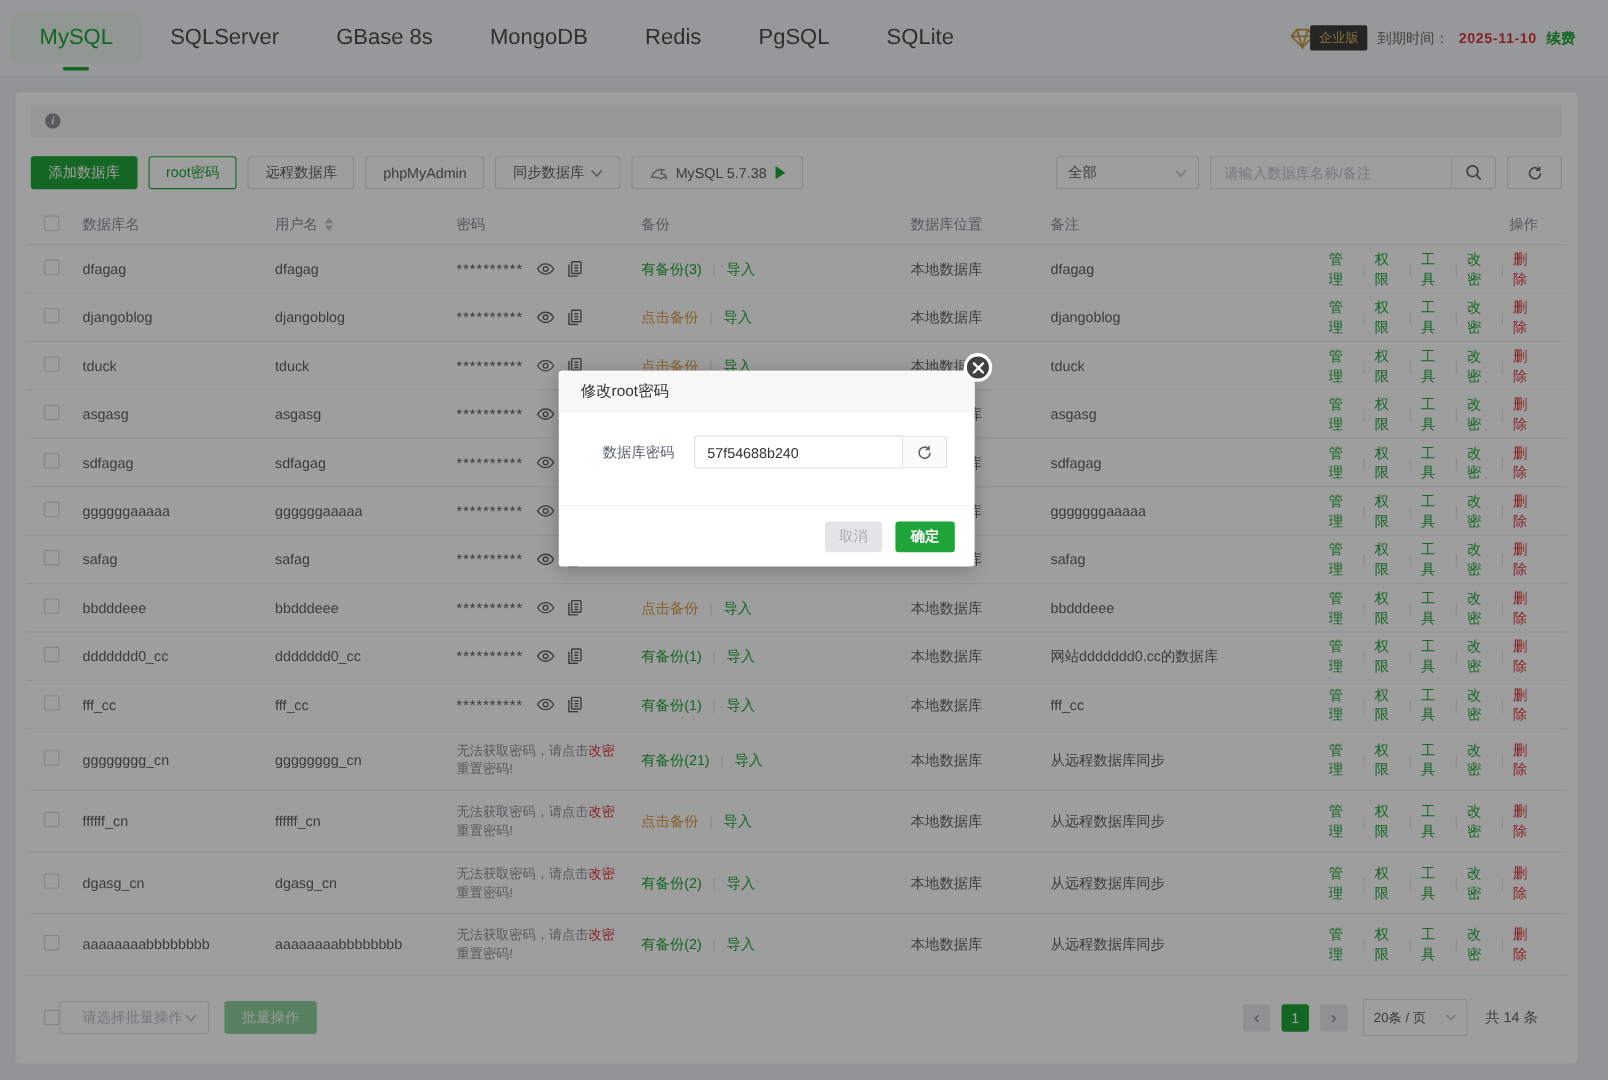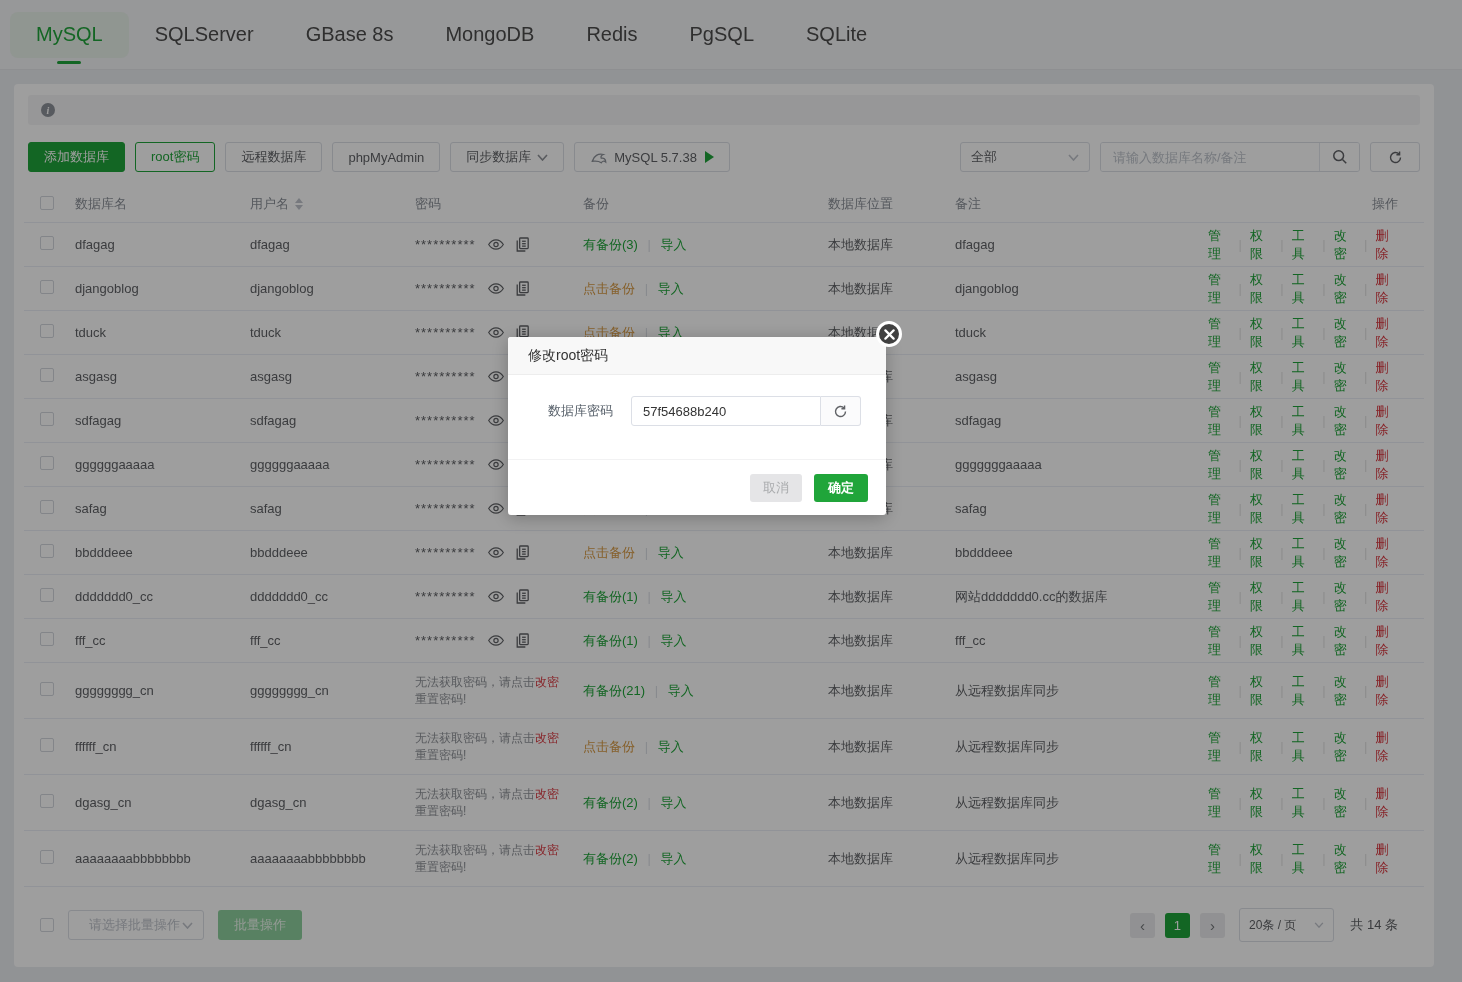--- a/index.html
+++ b/index.html
@@ -79,21 +79,21 @@
   .c-backup a { text-decoration:none; cursor:pointer; }
   .green { color:#20a53a; }
   .orange { color:#d89b45; }
   .sep { color:#dcdfe6; margin:0 6px; }
   .op { color:#20a53a; cursor:pointer; }
   .op.red { color:#d9363e; }
   .op-sep { color:#e3e3e3; margin:0 8px; }
   .icon { display:inline-flex; align-items:center; cursor:pointer; }
   
   .bottom { position:absolute; left:26px; right:36px; bottom:25px; display:flex; align-items:center; }
-  .batch-select { width:136px; margin-left:14px; color:#c0c4cc; font-size:13px;padding-left:20px; }
+  .batch-select { width:136px; color:#c0c4cc; font-size:13px;padding-left:20px; }
   .btn-batch { margin-left:14px; height:30px; padding:0 16px; border:none; border-radius:3px;
     background:#8fd19e; color:#eef8f0; font-size:13px; cursor:not-allowed; }
   .pager { margin-left:auto; display:flex; align-items:center; gap:10px; }
   .page-btn { width:25px; height:25px; border-radius:3px; background:#ebebed; color:#73767a;
     display:inline-flex; align-items:center; justify-content:center; font-size:15px; cursor:pointer; }
   .page-btn.active { background:#20a53a; color:#fff; font-size:13px; }
   .per-page { height:27px; font-size:12px; gap:18px; padding:16px 9px; margin-left:4px; }
   .total { color:#606266; font-size:13px; margin-left:6px; }
   
   .overlay { position:fixed; inset:0; background:rgba(0,0,0,0.38); z-index:5; }
@@ -140,20 +140,33 @@
       <div class="tab">
         <span>Redis</span>
       </div>
       <div class="tab">
         <span>PgSQL</span>
       </div>
       <div class="tab">
         <span>SQLite</span>
       </div>
     </div>
+  <div class="license">
+    <span class="icon">
+      <svg width="24" height="20" viewBox="0 0 24 20" fill="none" stroke="#bf9b3f" stroke-width="1.6">
+        <polygon points="7,2 17,2 22,8 12,18 2,8"></polygon>
+          <polyline points="2,8 22,8"></polyline>
+          <polyline points="7,2 12,18 17,2"></polyline>
+      </svg>
+    </span>
+    <span class="badge">企业版</span>
+    <span class="expiry-label">到期时间：</span>
+    <span class="expiry-date">2025-11-10</span>
+    <span class="renew">续费</span>
+  </div>
 </div>
 
 <div class="panel">
 
   <div class="notice">
     <span class="info-icon"></span>
   </div>
 
   <div class="toolbar">
     <button class="btn btn-primary">添加数据库</button>

